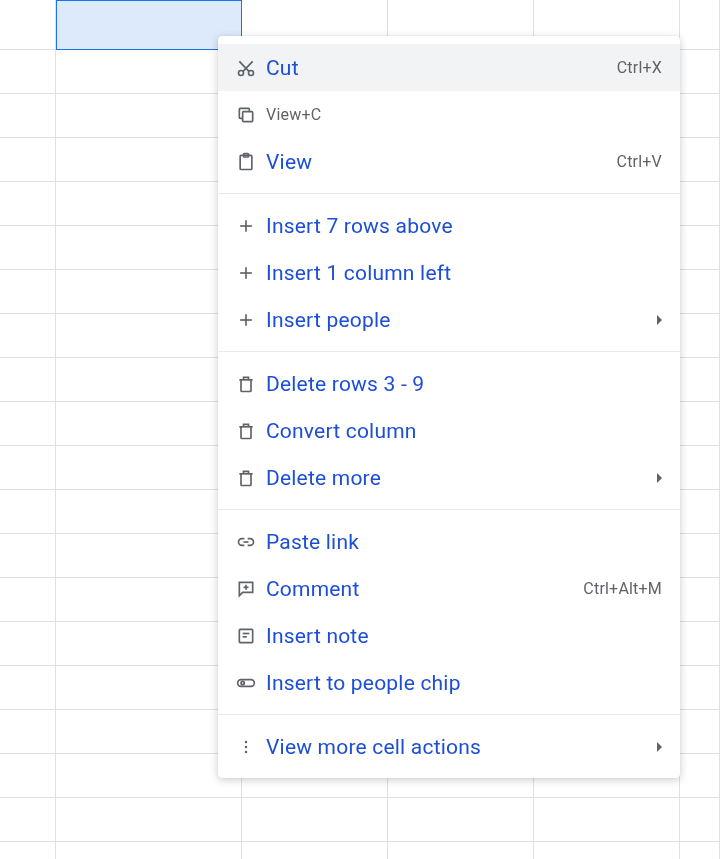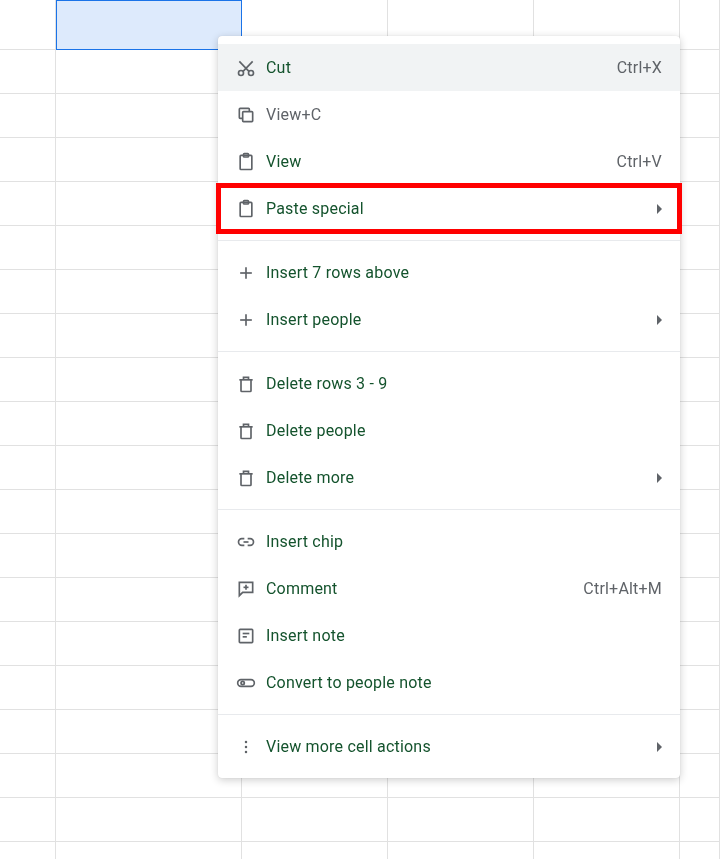--- a/index.html
+++ b/index.html
@@ -72,22 +72,22 @@
       justify-content: flex-start;
       color: #5f6368;
       flex-shrink: 0;
     }
     .menu-icon svg {
       width: 20px;
       height: 20px;
     }
     .menu-label {
       flex: 1;
-      font-size: 16px;
-      color: #14532d;
+      font-size: 21px;
+      color: #1d4ed8;
       letter-spacing: 0.2px;
     }
     .menu-shortcut {
       font-size: 16px;
       color: #5f6368;
       letter-spacing: 0.2px;
     }
     .submenu-arrow {
       width: 0;
       height: 0;
@@ -258,43 +258,42 @@
     <span class="menu-icon">
       <svg viewBox="0 0 24 24" fill="none" stroke="currentColor" stroke-width="2">
           <rect x="5" y="4" width="14" height="17" rx="1"></rect>
           <rect x="9" y="2" width="6" height="4" rx="1"></rect>
         </svg>
     </span>
     <span class="menu-label">View</span>
     <span class="menu-shortcut">Ctrl+V</span>
   </div>
 
-  <div class="menu-item annotated">
-    <span class="menu-icon">
-      <svg viewBox="0 0 24 24" fill="none" stroke="currentColor" stroke-width="2">
-          <rect x="5" y="4" width="14" height="17" rx="1"></rect>
-          <rect x="9" y="2" width="6" height="4" rx="1"></rect>
-        </svg>
-    </span>
-    <span class="menu-label">Paste special</span>
-    <span class="submenu-arrow"></span>
-  </div>
 
   <div class="menu-divider"></div>
 
   <div class="menu-item">
     <span class="menu-icon">
       <svg viewBox="0 0 24 24" fill="none" stroke="currentColor" stroke-width="2">
           <line x1="12" y1="5" x2="12" y2="19"></line>
           <line x1="5" y1="12" x2="19" y2="12"></line>
         </svg>
     </span>
     <span class="menu-label">Insert 7 rows above</span>
   </div>
 
+  <div class="menu-item">
+    <span class="menu-icon">
+      <svg viewBox="0 0 24 24" fill="none" stroke="currentColor" stroke-width="2">
+          <line x1="12" y1="5" x2="12" y2="19"></line>
+          <line x1="5" y1="12" x2="19" y2="12"></line>
+        </svg>
+    </span>
+    <span class="menu-label">Insert 1 column left</span>
+  </div>
 
   <div class="menu-item">
     <span class="menu-icon">
       <svg viewBox="0 0 24 24" fill="none" stroke="currentColor" stroke-width="2">
           <line x1="12" y1="5" x2="12" y2="19"></line>
           <line x1="5" y1="12" x2="19" y2="12"></line>
         </svg>
     </span>
     <span class="menu-label">Insert people</span>
     <span class="submenu-arrow"></span>
@@ -314,21 +313,21 @@
   </div>
 
   <div class="menu-item">
     <span class="menu-icon">
       <svg viewBox="0 0 24 24" fill="none" stroke="currentColor" stroke-width="2">
           <path d="M4 7h16"></path>
           <path d="M6 7v13a1 1 0 0 0 1 1h10a1 1 0 0 0 1-1V7"></path>
           <path d="M9 7V4h6v3"></path>
         </svg>
     </span>
-    <span class="menu-label">Delete people</span>
+    <span class="menu-label">Convert column</span>
   </div>
 
   <div class="menu-item">
     <span class="menu-icon">
       <svg viewBox="0 0 24 24" fill="none" stroke="currentColor" stroke-width="2">
           <path d="M4 7h16"></path>
           <path d="M6 7v13a1 1 0 0 0 1 1h10a1 1 0 0 0 1-1V7"></path>
           <path d="M9 7V4h6v3"></path>
         </svg>
     </span>
@@ -339,21 +338,21 @@
   <div class="menu-divider"></div>
 
   <div class="menu-item">
     <span class="menu-icon">
       <svg viewBox="0 0 24 24" fill="none" stroke="currentColor" stroke-width="2">
           <path d="M9 12h6"></path>
           <path d="M10 8H7a4 4 0 0 0 0 8h3"></path>
           <path d="M14 8h3a4 4 0 0 1 0 8h-3"></path>
         </svg>
     </span>
-    <span class="menu-label">Insert chip</span>
+    <span class="menu-label">Paste link</span>
   </div>
 
   <div class="menu-item">
     <span class="menu-icon">
       <svg viewBox="0 0 24 24" fill="none" stroke="currentColor" stroke-width="2">
           <path d="M4 4h16v12H8l-4 4V4z"></path>
           <line x1="12" y1="7" x2="12" y2="13"></line>
           <line x1="9" y1="10" x2="15" y2="10"></line>
         </svg>
     </span>
@@ -372,21 +371,21 @@
     <span class="menu-label">Insert note</span>
   </div>
 
   <div class="menu-item">
     <span class="menu-icon">
       <svg viewBox="0 0 24 24" fill="none" stroke="currentColor" stroke-width="2">
           <rect x="2" y="8" width="20" height="8" rx="4"></rect>
           <circle cx="8" cy="12" r="2"></circle>
         </svg>
     </span>
-    <span class="menu-label">Convert to people note</span>
+    <span class="menu-label">Insert to people chip</span>
   </div>
 
   <div class="menu-divider"></div>
 
   <div class="menu-item">
     <span class="menu-icon">
       <svg viewBox="0 0 24 24" fill="currentColor">
           <circle cx="12" cy="6" r="1.5"></circle>
           <circle cx="12" cy="12" r="1.5"></circle>
           <circle cx="12" cy="18" r="1.5"></circle>

